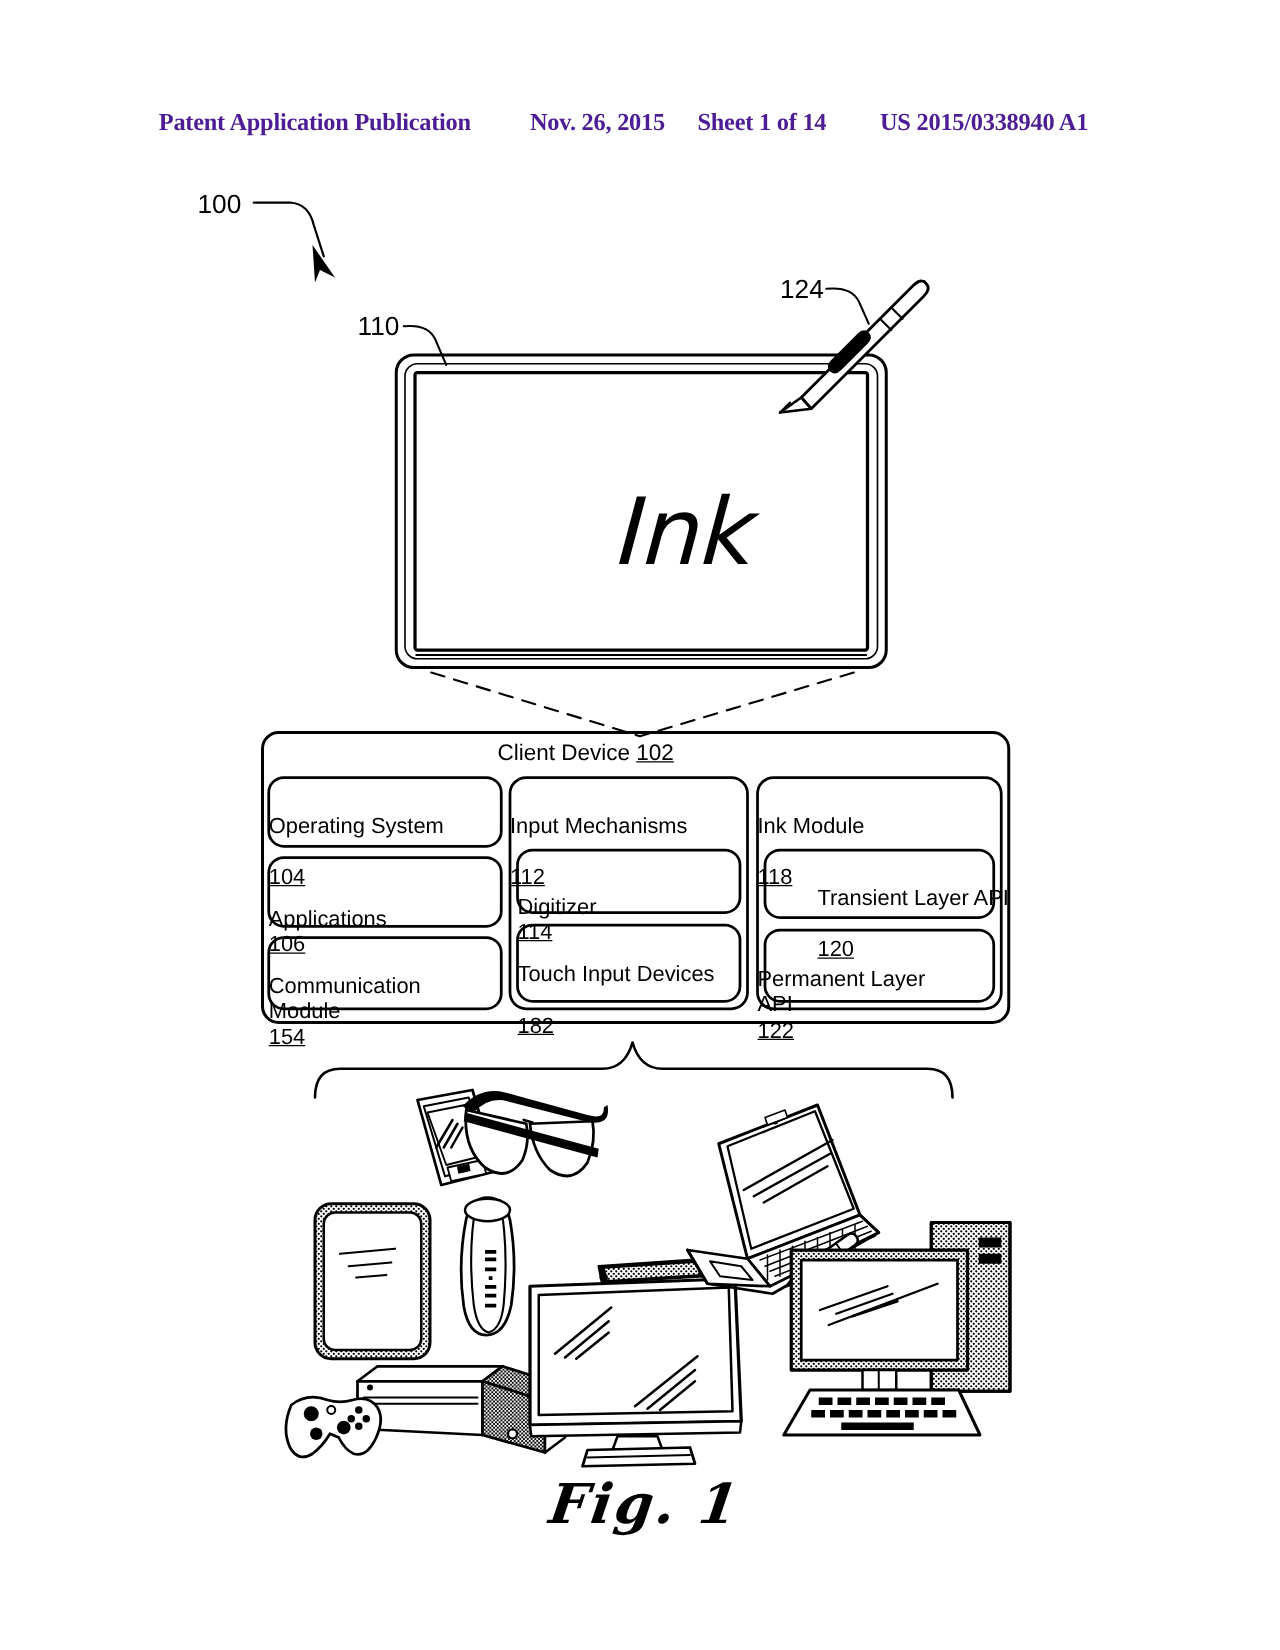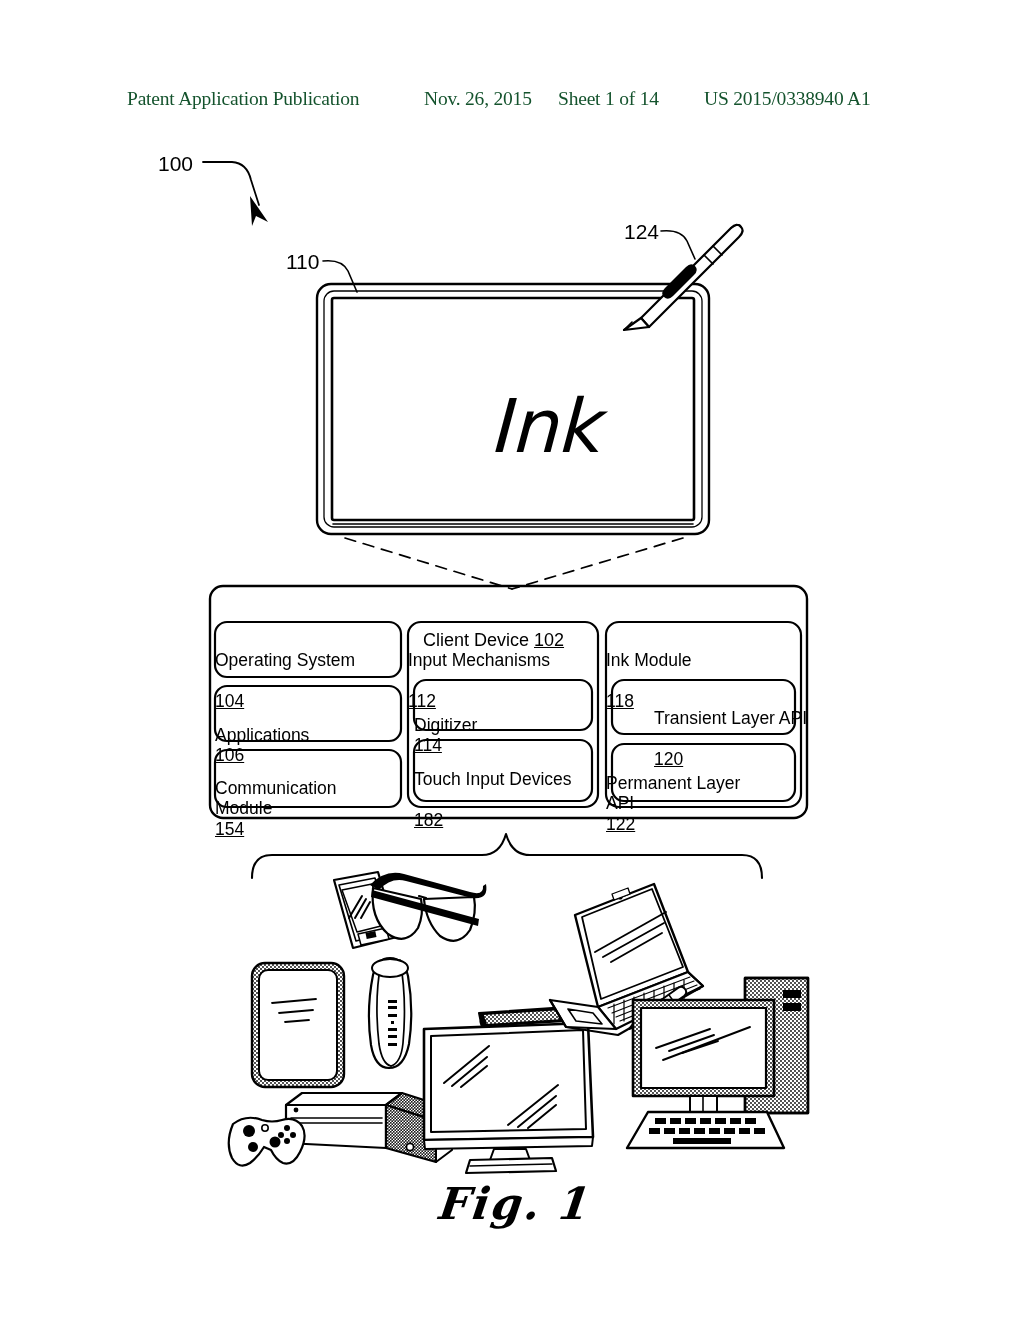--- a/index.html
+++ b/index.html
@@ -19,23 +19,23 @@
   
   .pub-header {
     position: absolute;
     top: 88px;
     left: 0;
     width: 1024px;
     height: 26px;
     display: flex;
     align-items: baseline;
     font-family: "Liberation Serif", serif;
-    font-weight: normal;
+    font-weight: bold;
     font-size: 19.5px;
-    color: #14532d;
+    color: #4c1d95;
     letter-spacing: -0.2px;
   }
   .pub-header .h-left   { position: absolute; left: 127px; white-space: nowrap; }
   .pub-header .h-mid    { position: absolute; left: 424px; white-space: nowrap; }
   .pub-header .h-mid2   { position: absolute; left: 558px; white-space: nowrap; }
   .pub-header .h-right  { position: absolute; left: 704px; white-space: nowrap; }
 
   
   #figure-canvas {
     position: absolute;
@@ -418,21 +418,21 @@
 
   </g>
 </svg>
 
 <div class="ref-num" style="left:158px; top:152px;">100</div>
 <div class="ref-num" style="left:286px; top:250px;">110</div>
 <div class="ref-num" style="left:624px; top:220px;">124</div>
 
 <div class="ink-word">Ink</div>
 
-<div class="blk-title" style="left:225px; top:592px; width:537px;margin-top:38px;">
+<div class="blk-title" style="left:200px; top:592px; width:537px;">
   <span>Client Device </span><u>102</u>
 </div>
 
 <div class="blk-label" style="left:215px; top:629px; width:186px;">
   <span>Operating System</span><br>
   <u>104</u>
 </div>
 
 <div class="blk-label" style="left:215px; top:704px; width:186px;">
   <span>Applications</span>

